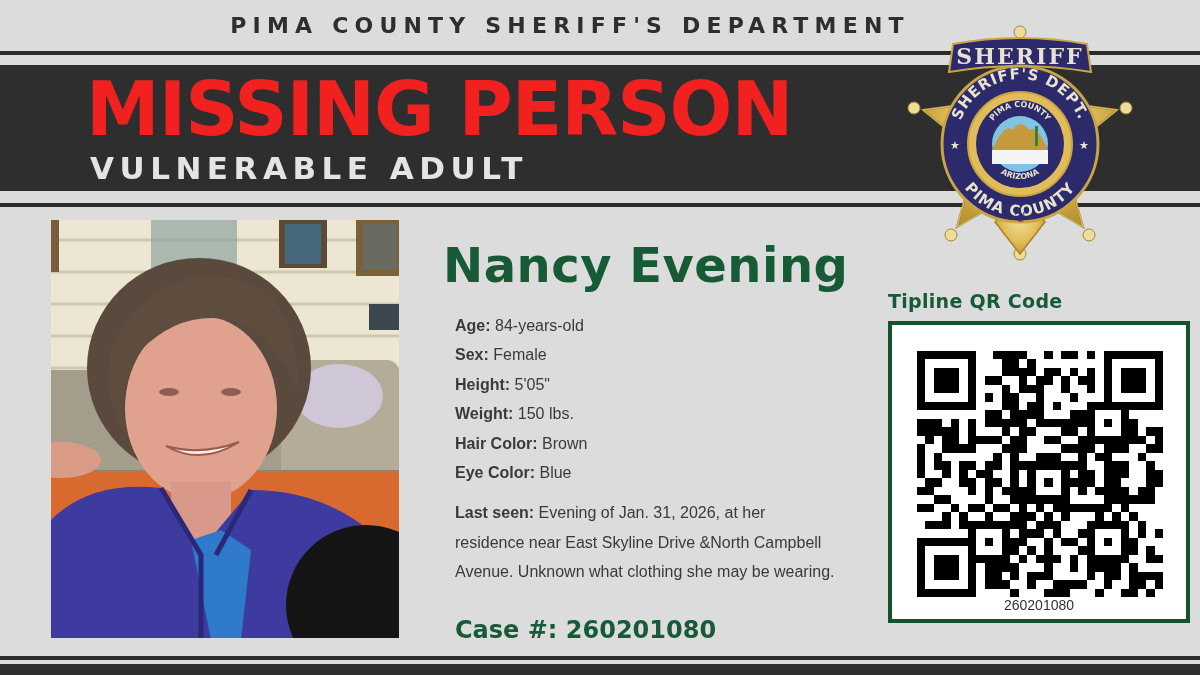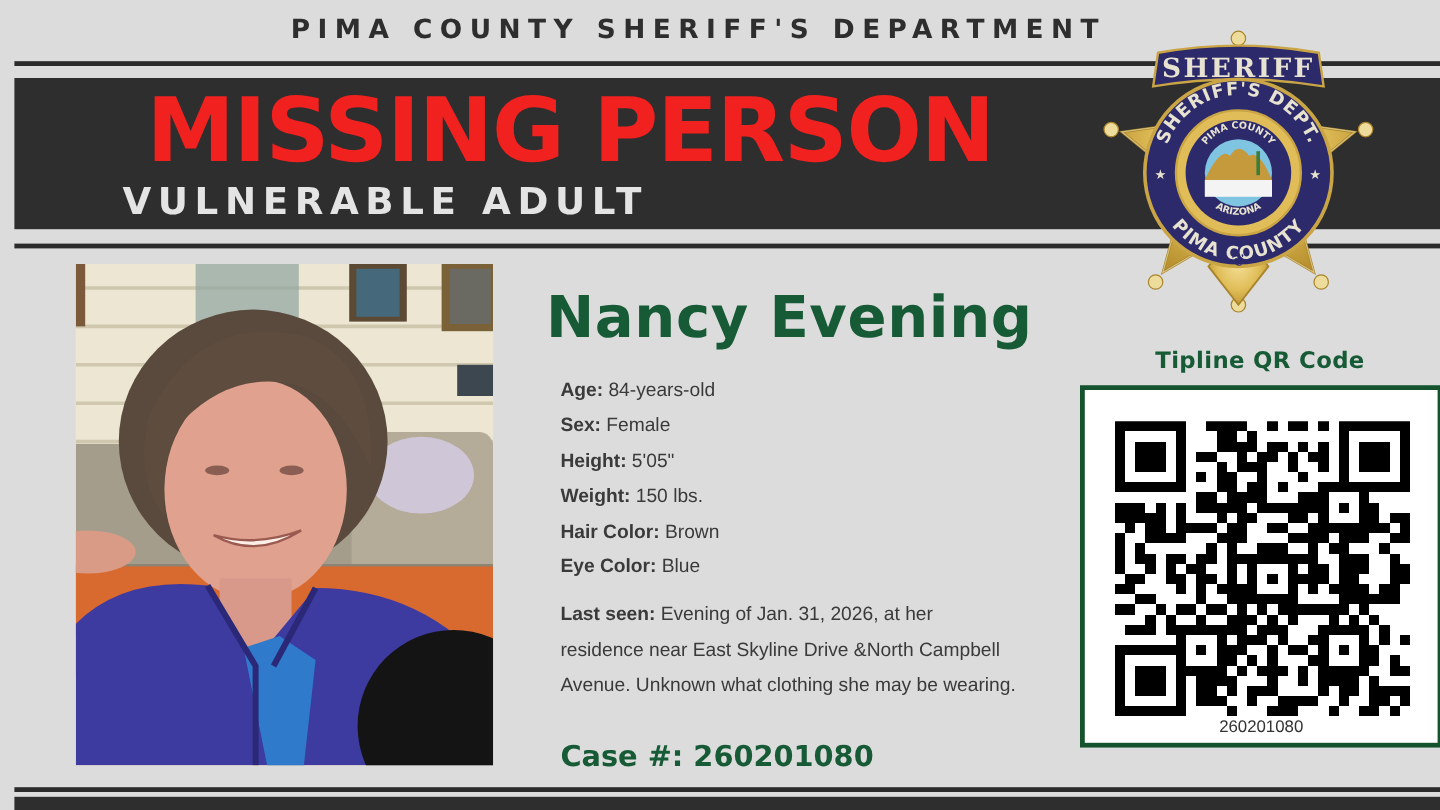--- a/index.html
+++ b/index.html
@@ -2,21 +2,21 @@
 <html><head>
   <meta charset="utf-8">
   <style>
     * { box-sizing: border-box; margin: 0; padding: 0; }
     html, body { width: 1200px; height: 675px; overflow: hidden; }
     body {
       background: #dcdcdc;
       font-family: "DejaVu Sans", sans-serif;
       position: relative;
     }
-    .poster { position: absolute; left: 12px; top: 0; width: 996px; height: 675px; background: #dcdcdc; }
+    .poster { position: absolute; left: 0; top: 0; width: 996px; height: 675px; background: #dcdcdc; }
 
     .dept-title {
       position: absolute; left: 0; width: 1140px; top: 8px; height: 36px;
       text-align: center; color: #2e2e2e;
       font-family: "DejaVu Sans", sans-serif; font-size: 22px; font-weight: bold;
       letter-spacing: 6.2px; line-height: 36px;
     }
     .hline { position: absolute; left: 0; width: 1200px; background: #2b2b2b; }
     .line-top { top: 51px; height: 4px; }
     .band {
@@ -24,21 +24,20 @@
       background: #2e2e2e;
     }
     .line-mid { top: 203px; height: 4px; }
 
     .headline {
       position: absolute; left: 86px; top: 64px;
       color: #f0211f; font-family: "DejaVu Sans", sans-serif;
       font-weight: bold; font-size: 74px; line-height: 90px; letter-spacing: -1px;
       transform: scaleX(1.0); transform-origin: left;
       white-space: nowrap;
-      margin-left: 24px;
     }
     .subhead {
       position: absolute; left: 90px; top: 148px;
       color: #e4e4e4; font-family: "DejaVu Sans", sans-serif;
       font-weight: bold; font-size: 31px; line-height: 40px;
       letter-spacing: 5.5px; white-space: nowrap;
     }
 
     
     .badge { position: absolute; left: 895px; top: 22px; width: 250px; height: 245px; }
@@ -63,21 +62,21 @@
     .detail-row .lbl { font-weight: bold; }
     .last-seen { margin-top: 11px; line-height: 29.5px; white-space: normal; width: 380px; }
     .case {
       position: absolute; left: 455px; top: 616px;
       color: #175a36; font-family: "DejaVu Sans", sans-serif; font-weight: bold; font-size: 24px;
       line-height: 28px; white-space: nowrap;
     }
 
     
     .qr-title {
-      position: absolute; left: 888px; width: 300px; top: 287px; text-align: center;
+      position: absolute; left: 888px; width: 300px; top: 287px; 
       color: #175a36; font-family: "DejaVu Sans", sans-serif; font-weight: bold; font-size: 19px;
       line-height: 28px; letter-spacing: 0.3px;
     }
     .qr-box {
       position: absolute; left: 888px; top: 321px; width: 302px; height: 302px;
       background: #ffffff; border: 4px solid #14532d;
     }
     .qr-svg { position: absolute; left: 25px; top: 26px; width: 246px; height: 246px; }
     .qr-number {
       position: absolute; left: 0; width: 100%; top: 272px; text-align: center;

